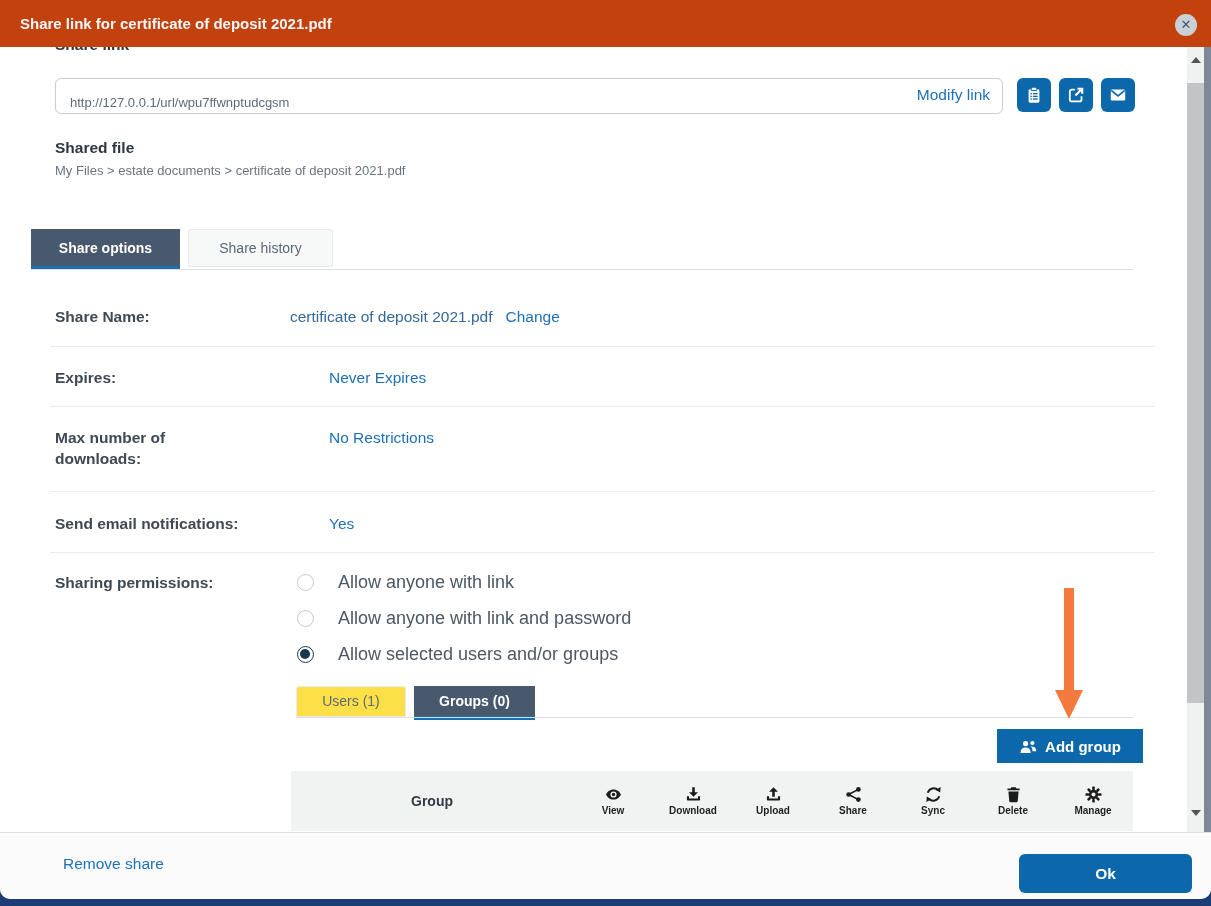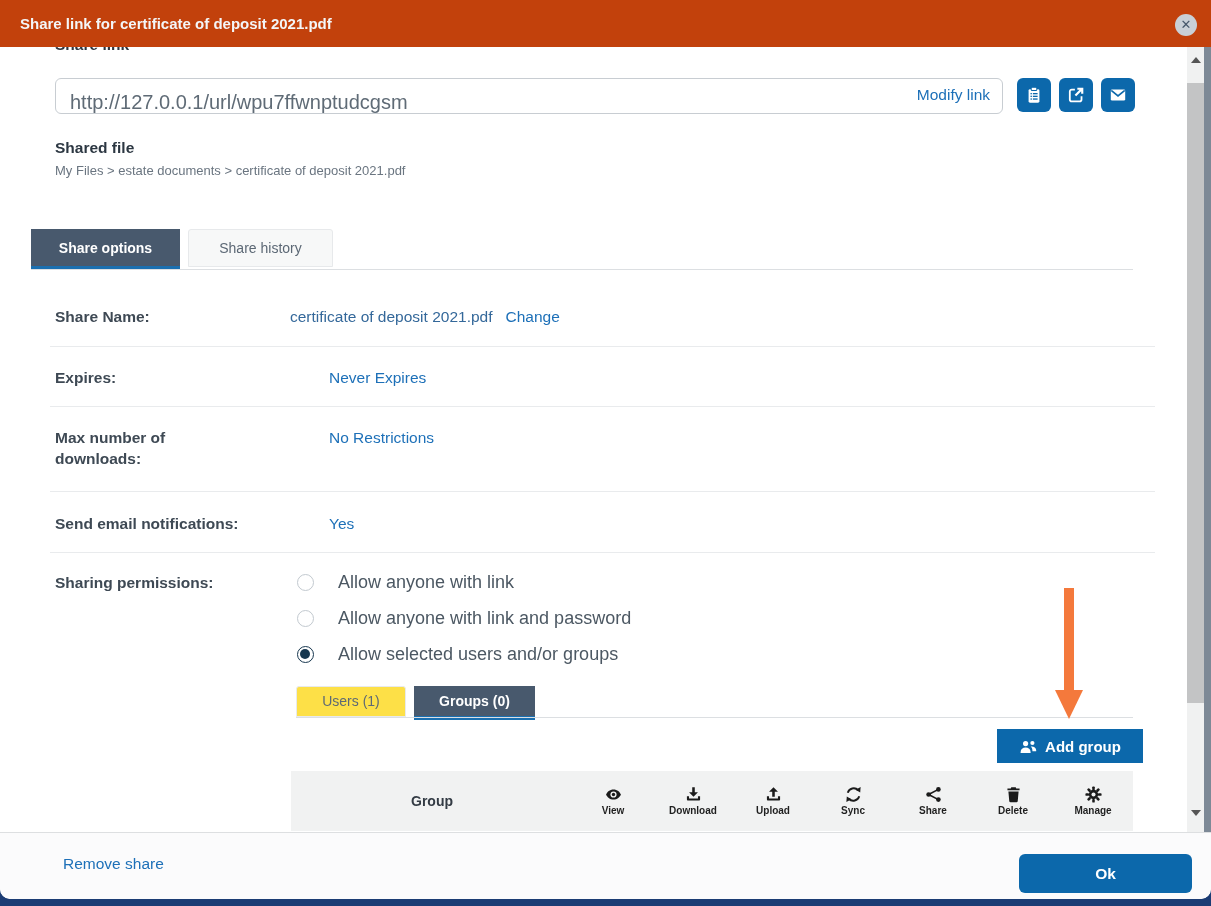--- a/index.html
+++ b/index.html
@@ -13,21 +13,21 @@
   .mheader { position:absolute; left:0; top:0; width:1211px; height:47px; background:#c2410c; z-index:30; }
   .mtitle { position:absolute; left:20px; top:0; line-height:47px; color:#f4f6f8; font-size:15px; font-weight:bold; }
   .close-btn { position:absolute; left:1175px; top:14px; width:22px; height:22px; border-radius:50%;
                background:#c9d0d7; color:#46576a; font-size:13px; font-weight:bold; text-align:center;
                line-height:22px; cursor:pointer; }
 
   
   .sl-heading { position:absolute; left:55px; top:36px; font-size:15.5px; font-weight:bold; color:#2c3742; z-index:10; }
   .url-wrap { position:absolute; left:55px; top:78px; width:948px; height:36px; }
   .url-input { width:100%; height:100%; border:1px solid #c8cdd2; border-radius:6px; padding:12px 110px 0 14px;
-               font-family:inherit; font-size:20px; color:#5f6b76; outline:none; background:#fff; }
+               font-family:inherit; font-size:13px; color:#5f6b76; outline:none; background:#fff; }
   .modify-link { position:absolute; right:13px; top:8px; font-size:15.5px; color:#1d70b8; cursor:pointer; }
   .icon-btn { position:absolute; top:78px; width:34px; height:34px; border-radius:6px; background:#0c68ab;
               display:flex; align-items:center; justify-content:center; cursor:pointer; }
   .icon-btn.b1 { left:1017px; } .icon-btn.b2 { left:1059px; } .icon-btn.b3 { left:1101px; }
 
   .sf-heading { position:absolute; left:55px; top:139px; font-size:15.5px; font-weight:bold; color:#2c3742; }
   .breadcrumb { position:absolute; left:55px; top:163px; font-size:13px; color:#6a7580; }
 
   
   .tab-active { position:absolute; left:31px; top:229px; width:149px; height:38px; background:#48596d;
@@ -235,39 +235,39 @@
             <path d="M6.8 10h2.4V5.4h3L8 1.2 3.8 5.4h3z" fill="#1b1b1b"></path>
             <path d="M1.8 9.6v3.2c0 .5.4.9.9.9h10.6c.5 0 .9-.4.9-.9V9.6h-2v2.1H3.8V9.6z" fill="#1b1b1b"></path>
           </svg>
         </span>
         <span class="lbl">Upload</span>
       </div>
 
       <div class="tbl-col">
         <span>
           <svg width="19" height="17" viewBox="0 0 16 16">
+            <path d="M3.4 8l9.2-4.8M3.4 8l9.2 4.8" stroke="#1b1b1b" stroke-width="1.5" fill="none"></path>
+            <circle cx="12.6" cy="3.2" r="2.2" fill="#1b1b1b"></circle>
+              <circle cx="3.4" cy="8" r="2.2" fill="#1b1b1b"></circle>
+              <circle cx="12.6" cy="12.8" r="2.2" fill="#1b1b1b"></circle>
+          </svg>
+        </span>
+        <span class="lbl">Share</span>
+      </div>
+
+      <div class="tbl-col">
+        <span>
+          <svg width="19" height="17" viewBox="0 0 16 16">
             <path d="M2.6 6.4A5.8 5.8 0 0 1 12.4 4" fill="none" stroke="#1b1b1b" stroke-width="1.8"></path>
             <path d="M14.7 1l-.4 5.2-4.3-2.7z" fill="#1b1b1b"></path>
             <path d="M13.4 9.6A5.8 5.8 0 0 1 3.6 12" fill="none" stroke="#1b1b1b" stroke-width="1.8"></path>
             <path d="M1.3 15l.4-5.2 4.3 2.7z" fill="#1b1b1b"></path>
           </svg>
         </span>
         <span class="lbl">Sync</span>
-      </div>
-
-      <div class="tbl-col">
-        <span>
-          <svg width="19" height="17" viewBox="0 0 16 16">
-            <path d="M3.4 8l9.2-4.8M3.4 8l9.2 4.8" stroke="#1b1b1b" stroke-width="1.5" fill="none"></path>
-            <circle cx="12.6" cy="3.2" r="2.2" fill="#1b1b1b"></circle>
-              <circle cx="3.4" cy="8" r="2.2" fill="#1b1b1b"></circle>
-              <circle cx="12.6" cy="12.8" r="2.2" fill="#1b1b1b"></circle>
-          </svg>
-        </span>
-        <span class="lbl">Share</span>
       </div>
 
       <div class="tbl-col">
         <span>
           <svg width="19" height="17" viewBox="0 0 16 16">
             <path d="M5.9 1.2h4.2l.5 1.2h3.1V4H2.3V2.4h3.1z" fill="#1b1b1b"></path>
             <path d="M3.2 5.2h9.6l-.8 9a1.2 1.2 0 0 1-1.2 1.1H5.2A1.2 1.2 0 0 1 4 14.2z" fill="#1b1b1b"></path>
           </svg>
         </span>
         <span class="lbl">Delete</span>

